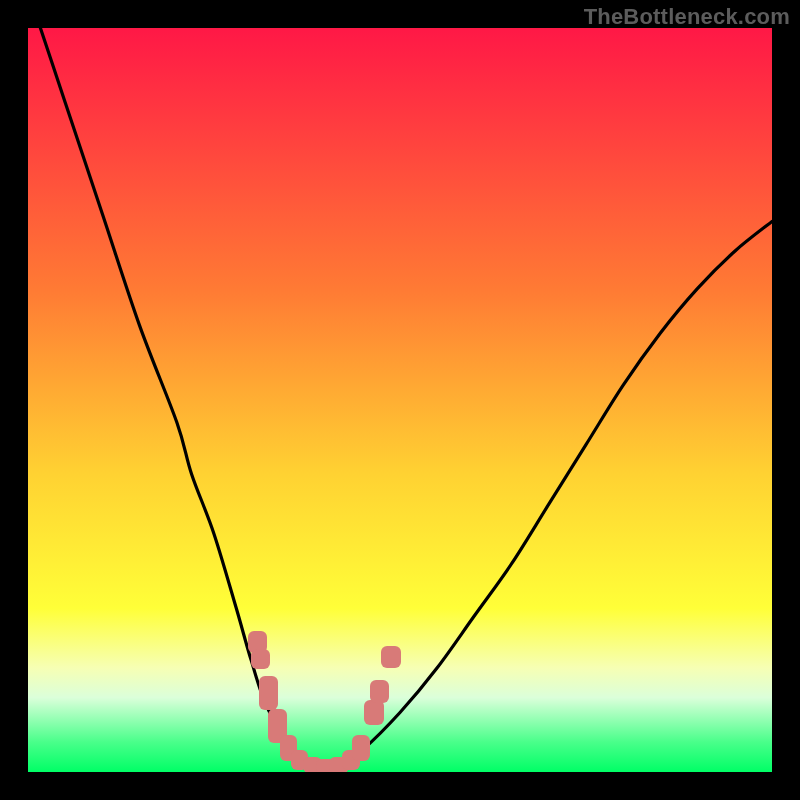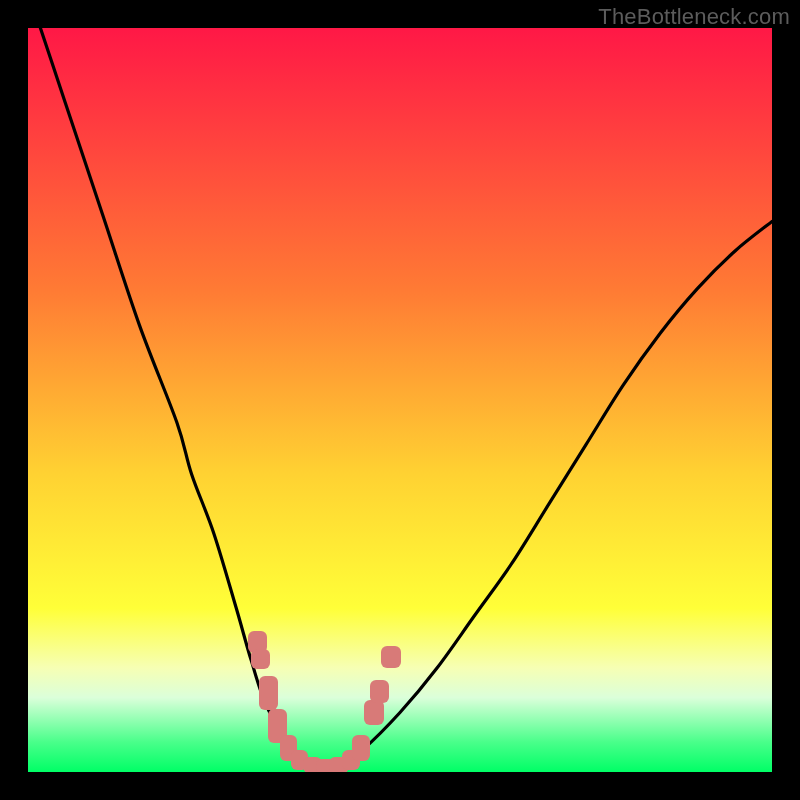--- a/index.html
+++ b/index.html
@@ -42,21 +42,21 @@
     height: 744px;
     z-index: 3;
     pointer-events: none;
   }
   .watermark {
     position: absolute;
     top: 4px;
     right: 10px;
     font-family: Arial, Helvetica, sans-serif;
     font-size: 22px;
-    font-weight: 400;
+    font-weight: 700;
     color: #5c5c5c;
     letter-spacing: 0.2px;
     z-index: 5;
   }
   .marker {
     position: absolute;
     border-radius: 6px;
     z-index: 4;
   }
 </style>

